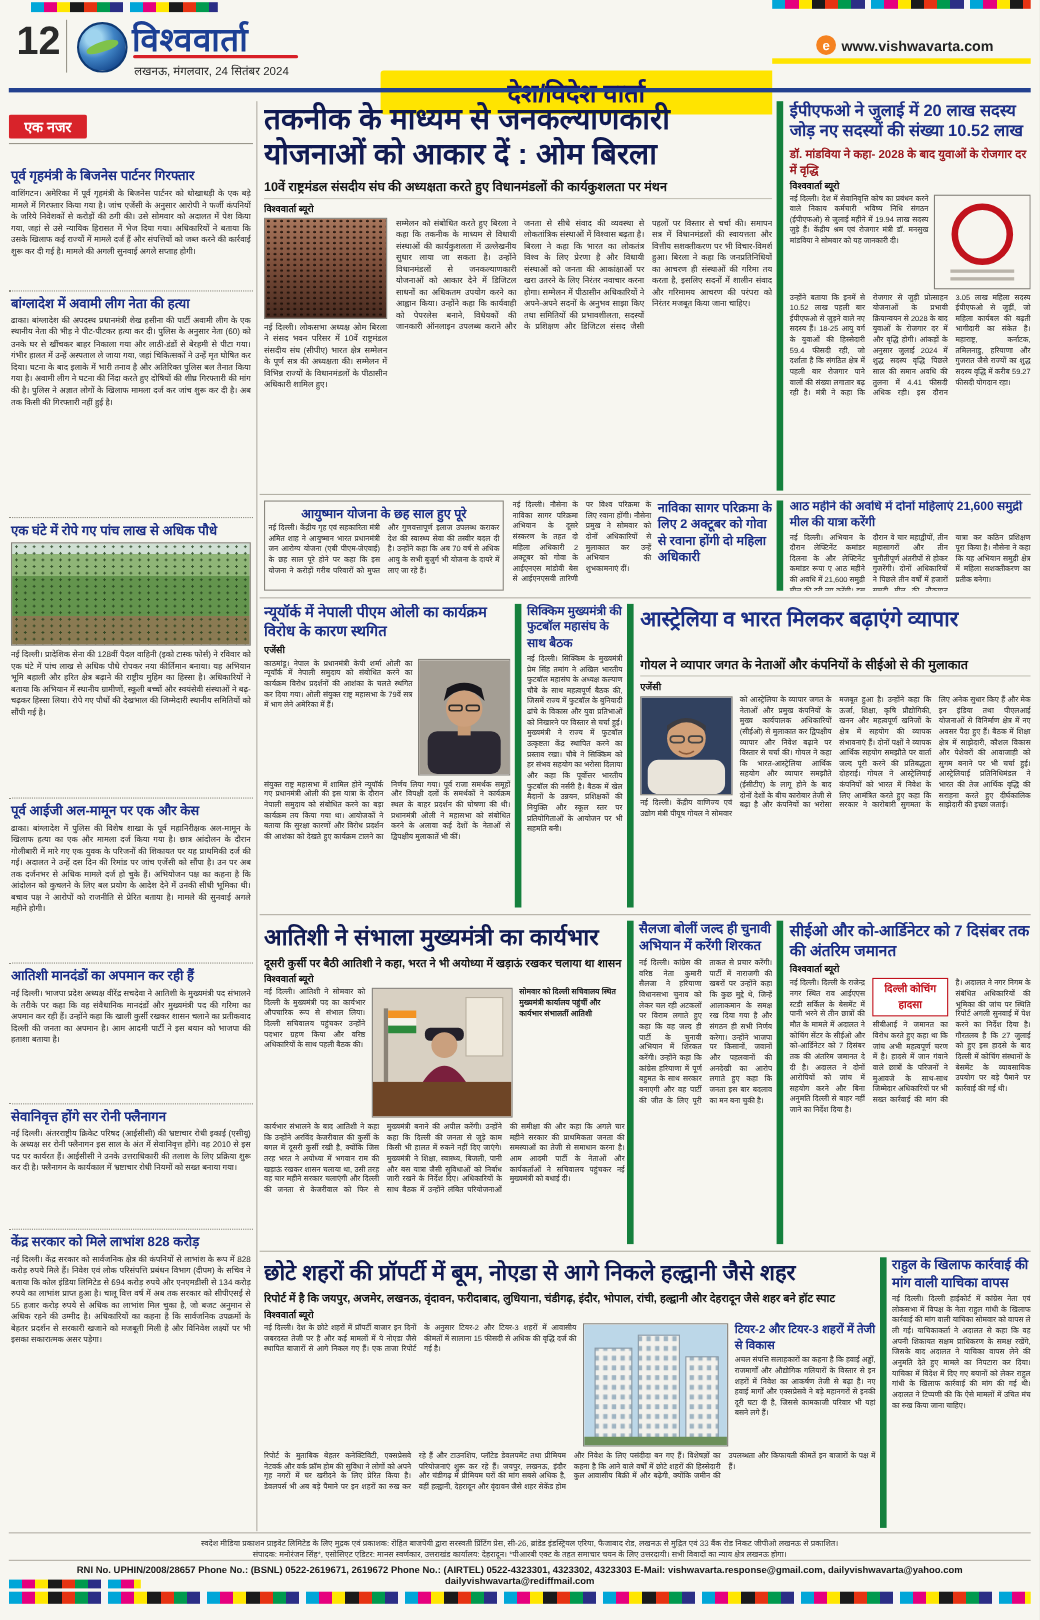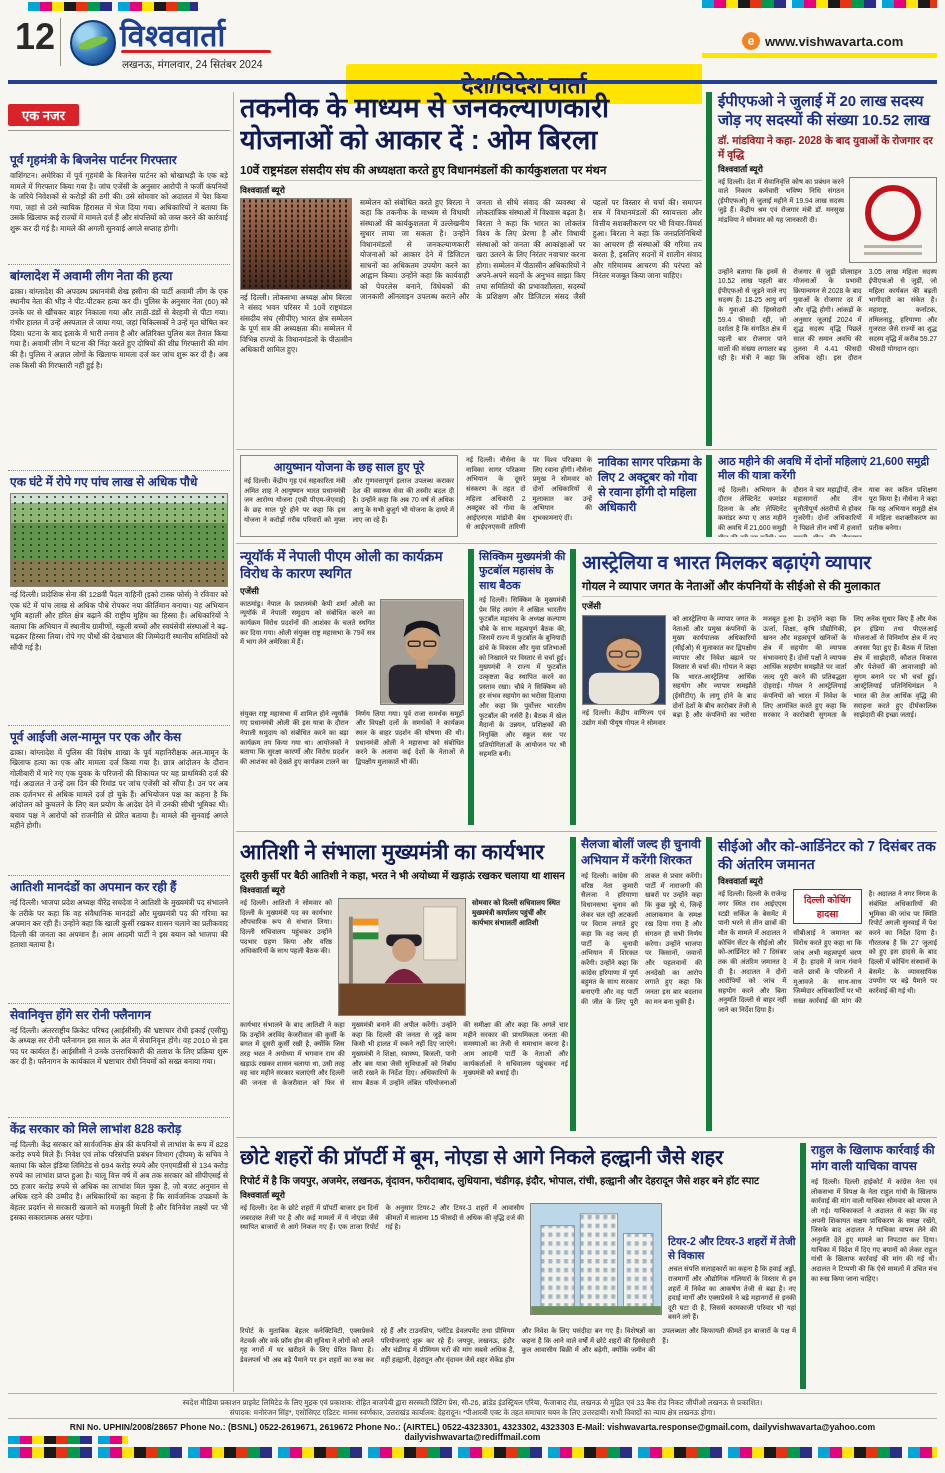--- a/index.html
+++ b/index.html
@@ -190,21 +190,21 @@
     <div class="bt f68 cols2" style="margin-top:4px;">संयुक्त राष्ट्र महासभा में शामिल होने न्यूयॉर्क गए प्रधानमंत्री ओली की इस यात्रा के दौरान नेपाली समुदाय को संबोधित करने का बड़ा कार्यक्रम तय किया गया था। आयोजकों ने बताया कि सुरक्षा कारणों और विरोध प्रदर्शन की आशंका को देखते हुए कार्यक्रम टालने का निर्णय लिया गया। पूर्व राजा समर्थक समूहों और विपक्षी दलों के समर्थकों ने कार्यक्रम स्थल के बाहर प्रदर्शन की घोषणा की थी। प्रधानमंत्री ओली ने महासभा को संबोधित करने के अलावा कई देशों के नेताओं से द्विपक्षीय मुलाकातें भी कीं।</div>
   </section>
 
   <section class="abs block bl" style="left:468px;top:549px;width:98px;height:276px;padding-left:5px;box-sizing:border-box;">
     <div class="h-blue" style="font-size:11px;line-height:1.3;margin-bottom:3px;">सिक्किम मुख्यमंत्री की फुटबॉल महासंघ के साथ बैठक</div>
     <div class="bt f68">नई दिल्ली। सिक्किम के मुख्यमंत्री प्रेम सिंह तमांग ने अखिल भारतीय फुटबॉल महासंघ के अध्यक्ष कल्याण चौबे के साथ महत्वपूर्ण बैठक की, जिसमें राज्य में फुटबॉल के बुनियादी ढांचे के विकास और युवा प्रतिभाओं को निखारने पर विस्तार से चर्चा हुई। मुख्यमंत्री ने राज्य में फुटबॉल उत्कृष्टता केंद्र स्थापित करने का प्रस्ताव रखा। चौबे ने सिक्किम को हर संभव सहयोग का भरोसा दिलाया और कहा कि पूर्वोत्तर भारतीय फुटबॉल की नर्सरी है। बैठक में खेल मैदानों के उन्नयन, प्रशिक्षकों की नियुक्ति और स्कूल स्तर पर प्रतियोगिताओं के आयोजन पर भी सहमति बनी।</div>
   </section>
 
   <section class="abs block bl" style="left:570px;top:549px;width:367px;height:276px;padding-left:6px;box-sizing:border-box;">
     <h2 class="h-blue" style="margin:0;font-size:19px;">आस्ट्रेलिया व भारत मिलकर बढ़ाएंगे व्यापार</h2>
-    <div class="sub" style="font-size:11.5px;margin-top:3px;">गोयल ने व्यापार जगत के नेताओं और कंपनियों के सीईओ से की मुलाकात</div>
+    <div class="sub" style="font-size:11.5px;margin-top:21px;">गोयल ने व्यापार जगत के नेताओं और कंपनियों के सीईओ से की मुलाकात</div>
     <hr class="thin">
     <div class="byline">एजेंसी</div>
     <div class="bt f68 cols4">
       <svg class="ph aus-ph" width="84" height="90" viewBox="0 0 84 90">
         <rect width="84" height="90" fill="#31415f"></rect>
         <rect x="6" y="58" width="72" height="32" rx="10" fill="#e9e4da"></rect>
         <circle cx="42" cy="38" r="18" fill="#d2a077"></circle>
         <path d="M24 32 Q42 14 60 32 L60 26 Q42 12 24 26 Z" fill="#3c3c42"></path>
         <rect x="27" y="36" width="13" height="6" rx="3" fill="none" stroke="#444" stroke-width="1.5"></rect>
         <rect x="44" y="36" width="13" height="6" rx="3" fill="none" stroke="#444" stroke-width="1.5"></rect>
@@ -268,21 +268,21 @@
             <rect width="8" height="9" fill="#f2f1ec"></rect>
             <rect x="1.5" y="2" width="4" height="4.5" fill="#9fb4c2"></rect>
           </pattern>
         </defs>
         <rect width="132" height="112" fill="#bcd7e8"></rect>
         <rect x="10" y="22" width="34" height="86" fill="url(#win)" stroke="#8898a5"></rect>
         <rect x="50" y="10" width="38" height="98" fill="url(#win)" stroke="#8898a5"></rect>
         <rect x="94" y="30" width="30" height="78" fill="url(#win)" stroke="#8898a5"></rect>
         <rect y="104" width="132" height="8" fill="#6c8f5a"></rect>
       </svg>
-      <div style="width:128px;flex:none;margin-top:32px;">
+      <div style="width:128px;flex:none;">
         <div class="h-blue" style="font-size:10.5px;line-height:1.3;margin-bottom:2px;">टियर-2 और टियर-3 शहरों में तेजी से विकास</div>
         <div class="bt f68">अचल संपत्ति सलाहकारों का कहना है कि हवाई अड्डों, राजमार्गों और औद्योगिक गलियारों के विस्तार से इन शहरों में निवेश का आकर्षण तेजी से बढ़ा है। नए हवाई मार्गों और एक्सप्रेसवे ने बड़े महानगरों से इनकी दूरी घटा दी है, जिससे कामकाजी परिवार भी यहां बसने लगे हैं।</div>
       </div>
     </div>
     <div class="bt f68 cols4" style="margin-top:4px;">रिपोर्ट के मुताबिक बेहतर कनेक्टिविटी, एक्सप्रेसवे नेटवर्क और वर्क फ्रॉम होम की सुविधा ने लोगों को अपने गृह नगरों में घर खरीदने के लिए प्रेरित किया है। डेवलपर्स भी अब बड़े पैमाने पर इन शहरों का रुख कर रहे हैं और टाउनशिप, प्लॉटेड डेवलपमेंट तथा प्रीमियम परियोजनाएं शुरू कर रहे हैं। जयपुर, लखनऊ, इंदौर और चंडीगढ़ में प्रीमियम घरों की मांग सबसे अधिक है, वहीं ह‍ल्द्वानी, देहरादून और वृंदावन जैसे शहर सेकेंड होम और निवेश के लिए पसंदीदा बन गए हैं। विशेषज्ञों का कहना है कि आने वाले वर्षों में छोटे शहरों की हिस्सेदारी कुल आवासीय बिक्री में और बढ़ेगी, क्योंकि जमीन की उपलब्धता और किफायती कीमतें इन बाजारों के पक्ष में हैं।</div>
   </section>
 
   <section class="abs block bl" style="left:800px;top:1143px;width:137px;height:246px;padding-left:5px;box-sizing:border-box;">
     <div class="h-blue" style="font-size:12px;line-height:1.3;margin-bottom:3px;">राहुल के खिलाफ कार्रवाई की मांग वाली याचिका वापस</div>
     <div class="bt f68">नई दिल्ली। दिल्ली हाईकोर्ट में कांग्रेस नेता एवं लोकसभा में विपक्ष के नेता राहुल गांधी के खिलाफ कार्रवाई की मांग वाली याचिका सोमवार को वापस ले ली गई। याचिकाकर्ता ने अदालत से कहा कि वह अपनी शिकायत सक्षम प्राधिकरण के समक्ष रखेंगे, जिसके बाद अदालत ने याचिका वापस लेने की अनुमति देते हुए मामले का निपटारा कर दिया। याचिका में विदेश में दिए गए बयानों को लेकर राहुल गांधी के खिलाफ कार्रवाई की मांग की गई थी। अदालत ने टिप्पणी की कि ऐसे मामलों में उचित मंच का रुख किया जाना चाहिए।</div>

